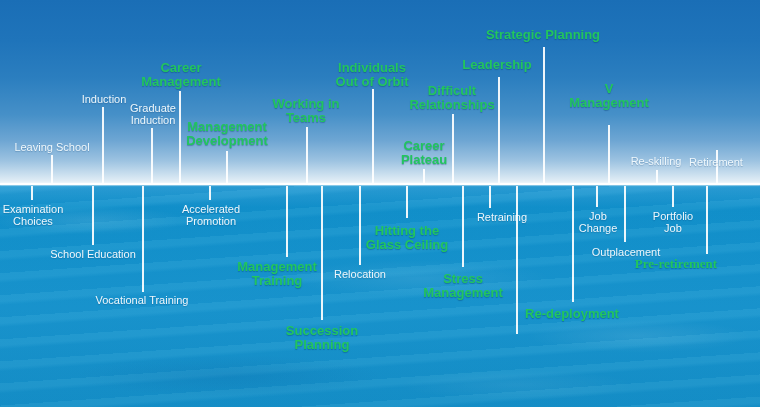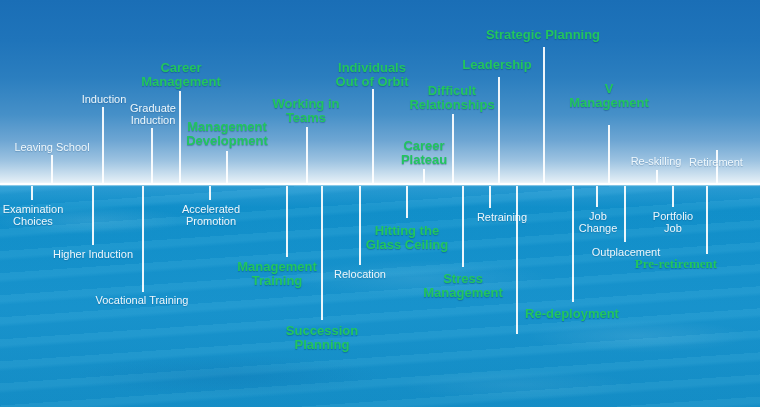--- a/index.html
+++ b/index.html
@@ -147,21 +147,21 @@
       <div class="item below">
         <div class="connector" style="left: 32px; top: 186px; height: 14px;"></div>
         <div class="label" style="left: 33px; top: 203px;">
           <div>Examination</div>
           <div>Choices</div>
         </div>
       </div>
       <div class="item below">
         <div class="connector" style="left: 93px; top: 186px; height: 59px;"></div>
         <div class="label" style="left: 93px; top: 248px;">
-          <div>Higher Induction</div>
+          <div>School Education</div>
         </div>
       </div>
       <div class="item below">
         <div class="connector" style="left: 143px; top: 186px; height: 106px;"></div>
         <div class="label" style="left: 142px; top: 294px;">
           <div>Vocational Training</div>
         </div>
       </div>
       <div class="item below">
         <div class="connector" style="left: 210px; top: 186px; height: 14px;"></div>

